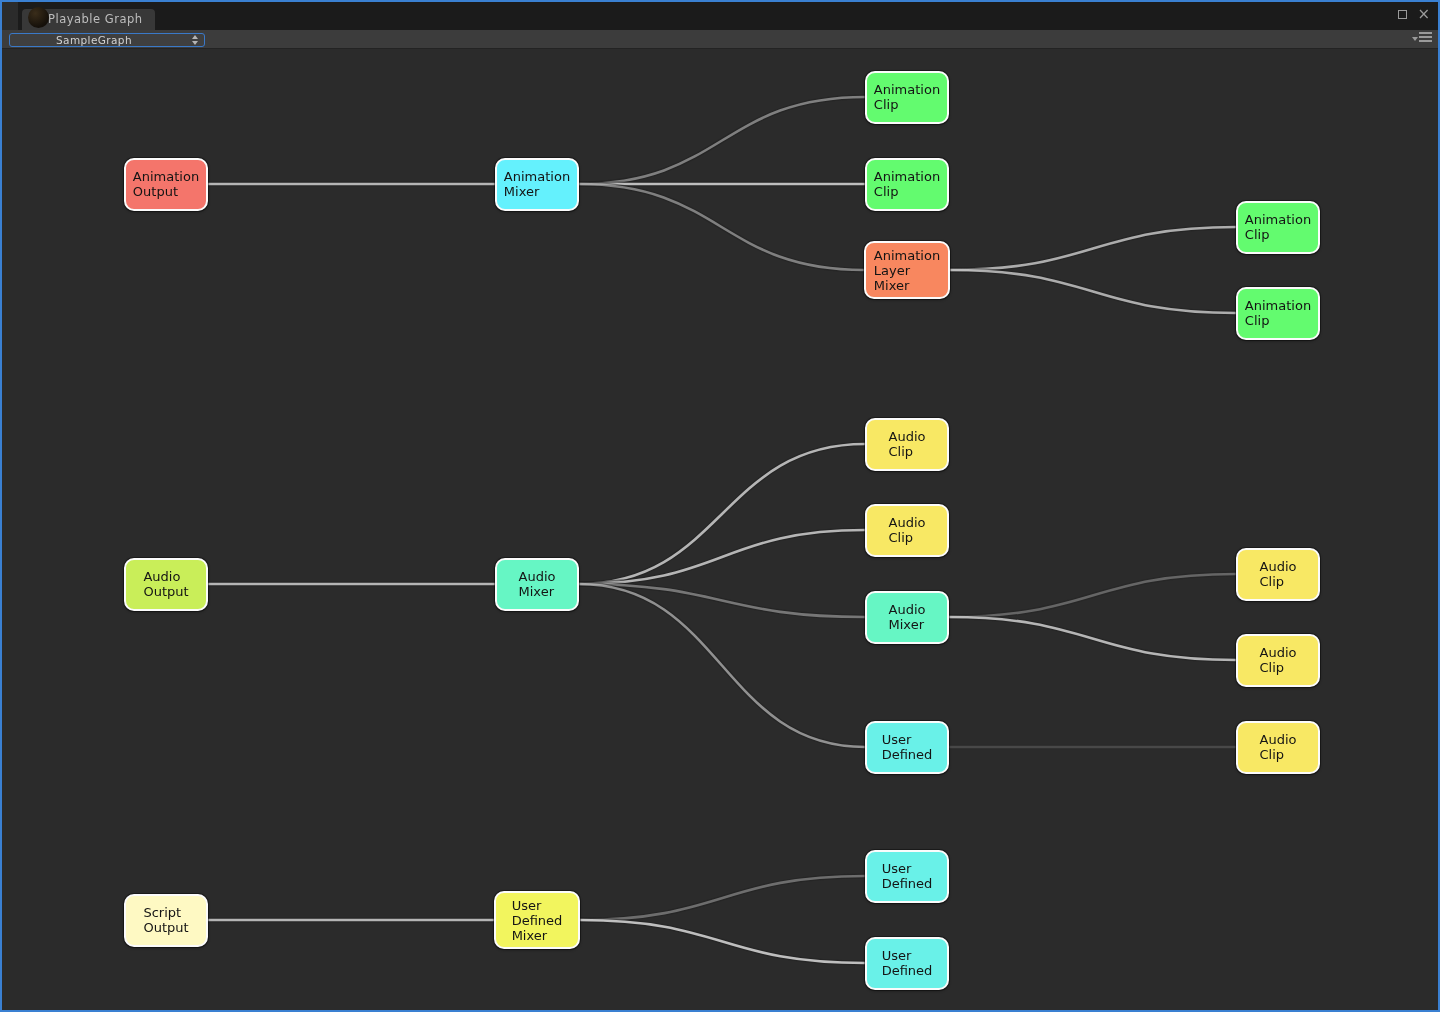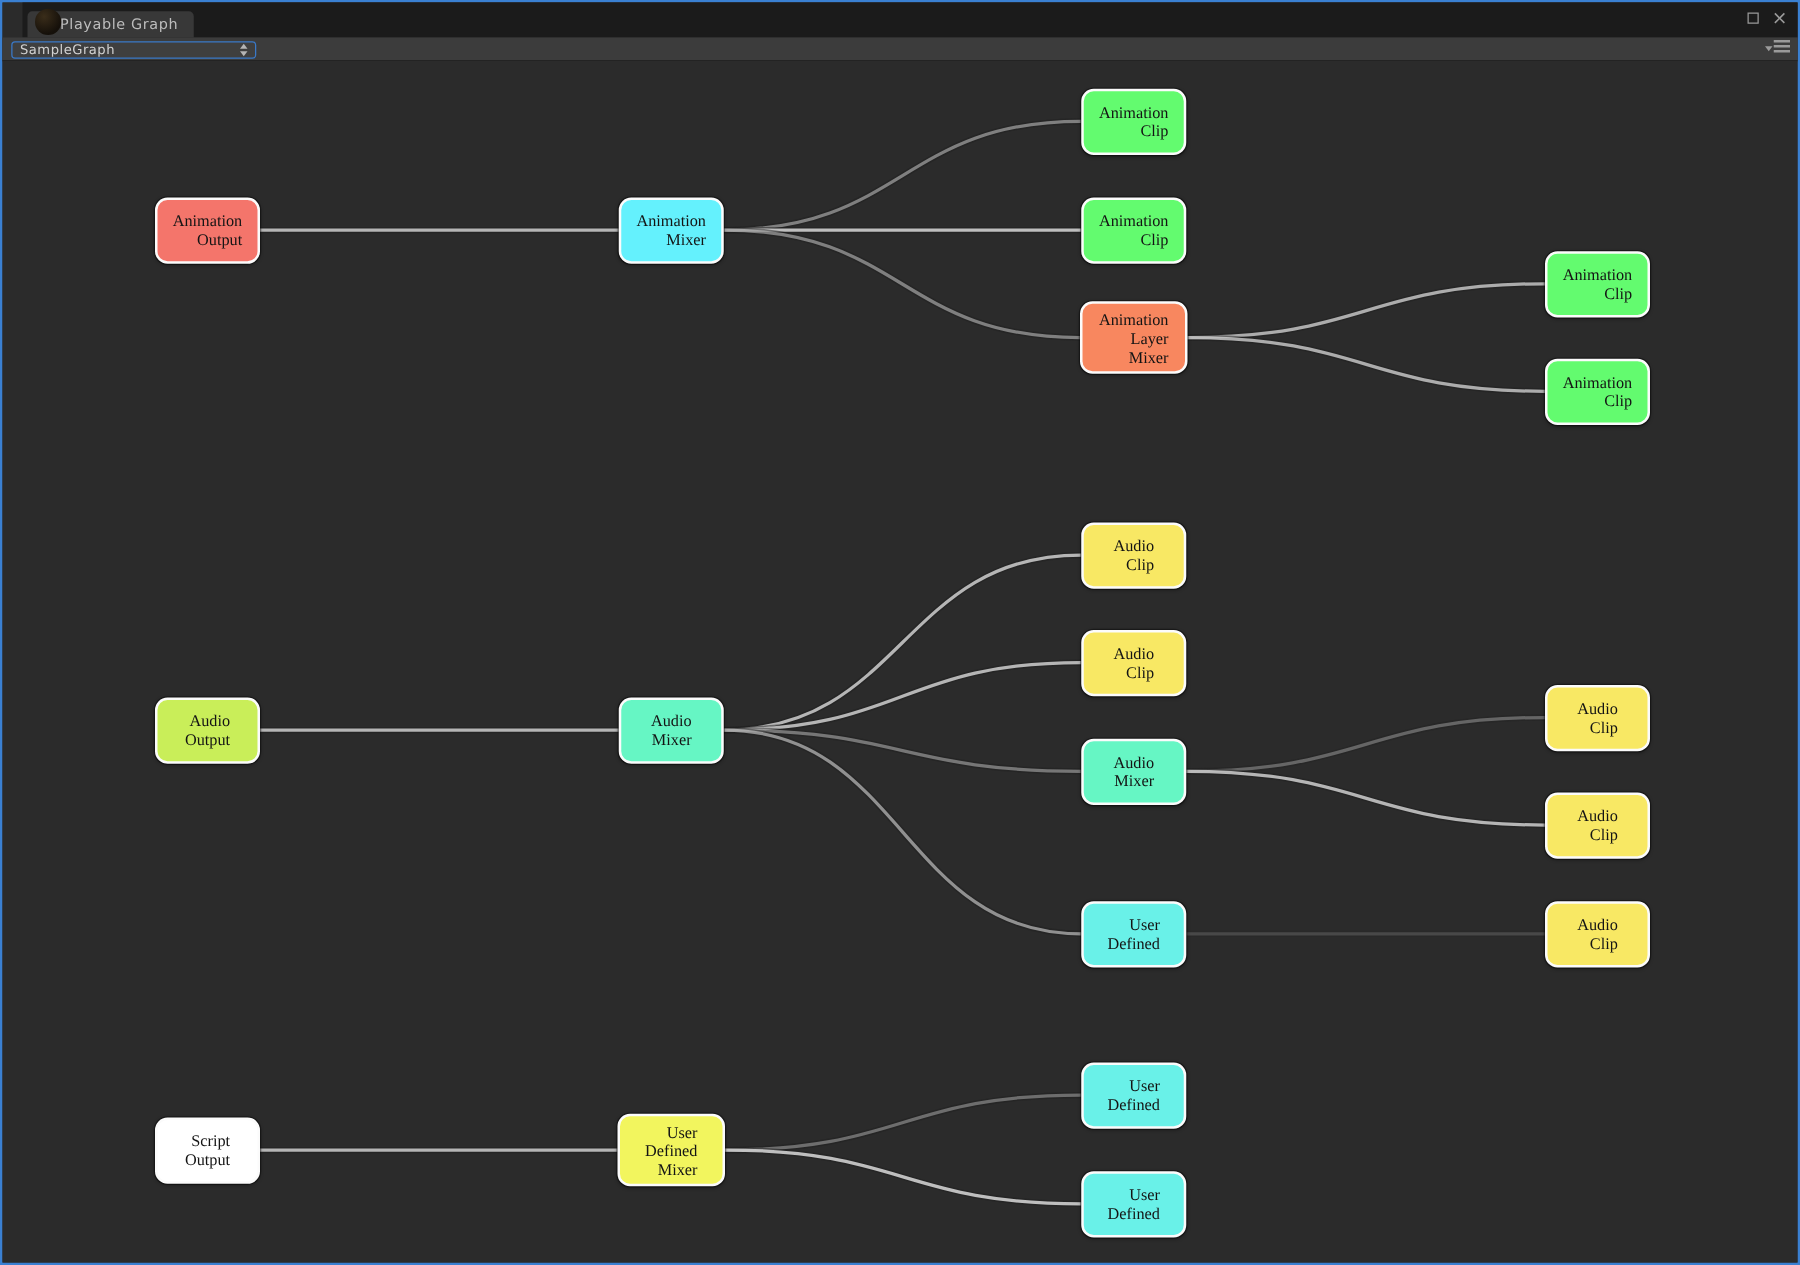--- a/index.html
+++ b/index.html
@@ -43,21 +43,21 @@
   .toolbar {
     position: absolute; left: 0; top: 28px; right: 0; height: 19px;
     background: #3c3c3c; border-bottom: 1px solid #232323; z-index: 10;
   }
   .dropdown {
     position: absolute; left: 7px; top: 3px; width: 196px; height: 14px;
     background: #3f3f3f; border: 1px solid #3a79c8; border-radius: 3px;
     display: flex; align-items: center; padding: 0 6px;
     font-size: 10.5px; color: #d2d2d2; letter-spacing: 0.4px;
   }
-  .dropdown .dd-label { flex: 1; white-space: nowrap; overflow: hidden; }
+  .dropdown .dd-label { flex: 1; white-space: nowrap; overflow: hidden; margin-left: 40px; }
   .updown { display: flex; flex-direction: column; gap: 2px; align-items: center; }
   .updown i { display: block; width: 0; height: 0; border-left: 3px solid transparent; border-right: 3px solid transparent; }
   .updown .up { border-bottom: 4px solid #b5b5b5; }
   .updown .down { border-top: 4px solid #b5b5b5; }
 
   .pane-menu {
     position: absolute; right: 6px; top: 2px; display: flex; align-items: center; gap: 1px;
   }
   .pane-menu .tri {
     width: 0; height: 0; border-left: 3.5px solid transparent;
@@ -71,25 +71,24 @@
   .canvas {
     position: absolute; left: 0; top: 0; width: 1436px; height: 1008px;
     background: #2b2b2b; z-index: 1;
   }
   svg.edges { position: absolute; left: 0; top: 0; z-index: 1; }
 
   .node {
     position: absolute; z-index: 2;
     border: 2.5px solid #fbfbfb; border-radius: 10px;
     display: flex; align-items: center; justify-content: center;
-    text-align: right; white-space: pre-line;
+    text-align: left; white-space: pre-line;
     font-size: 13px; line-height: 15px; color: #141414;
     box-shadow: 0 0 0 1px rgba(0,0,0,0.35), 0 1px 3px rgba(0,0,0,0.4);
     cursor: pointer;
-    font-family: Liberation Serif, serif;
   }
 </style>
 </head>
 <body>
 
 <div class="window">
 
   <div class="canvas" id="canvas">
     <svg class="edges" id="edge-layer" width="1436" height="1008">
         <path d="M 206 182 C 349.5 182, 349.5 182, 493 182" fill="none" stroke="#1f1f1f" stroke-width="5" stroke-opacity="0.5"></path>
@@ -154,21 +153,21 @@
         <div class="node" style="left: 863px; top: 588.5px; width: 84px; height: 53px; background: rgb(102, 246, 196);">Audio
 Mixer</div>
         <div class="node" style="left: 863px; top: 718.5px; width: 84px; height: 53px; background: rgb(105, 241, 232);">User
 Defined</div>
         <div class="node" style="left: 1234px; top: 545.5px; width: 84px; height: 53px; background: rgb(248, 232, 100);">Audio
 Clip</div>
         <div class="node" style="left: 1234px; top: 631.5px; width: 84px; height: 53px; background: rgb(248, 232, 100);">Audio
 Clip</div>
         <div class="node" style="left: 1234px; top: 718.5px; width: 84px; height: 53px; background: rgb(248, 232, 100);">Audio
 Clip</div>
-        <div class="node" style="left: 122px; top: 891.5px; width: 84px; height: 53px; background: #ffffff;">Script
+        <div class="node" style="left: 122px; top: 891.5px; width: 84px; height: 53px; background: #fef9c3;">Script
 Output</div>
         <div class="node" style="left: 492px; top: 889px; width: 86px; height: 58px; background: rgb(242, 245, 94);">User
 Defined
 Mixer</div>
         <div class="node" style="left: 863px; top: 847.5px; width: 84px; height: 53px; background: rgb(105, 241, 232);">User
 Defined</div>
         <div class="node" style="left: 863px; top: 934.5px; width: 84px; height: 53px; background: rgb(105, 241, 232);">User
 Defined</div>
       </div>
   </div>

